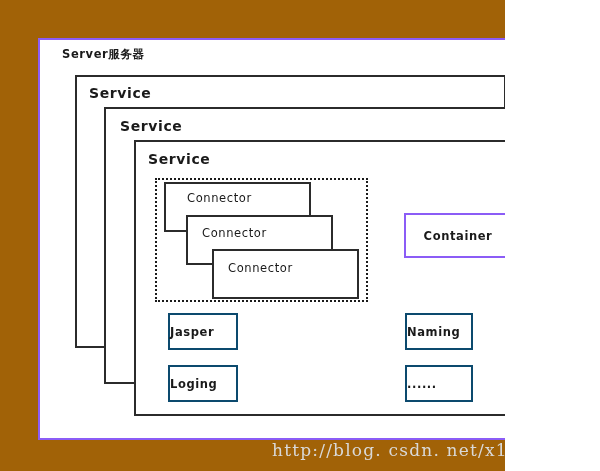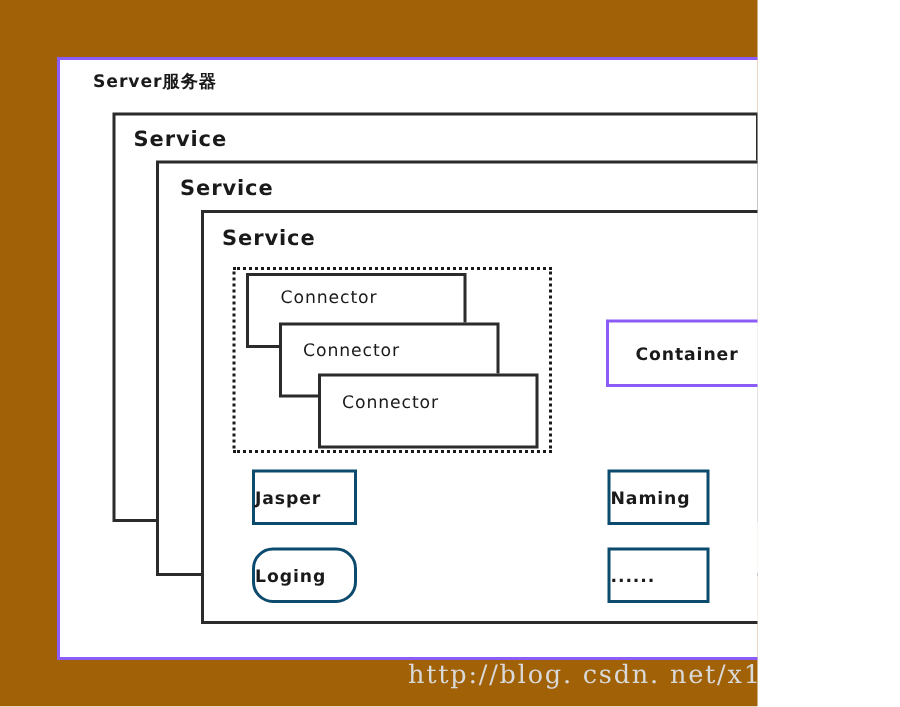--- a/index.html
+++ b/index.html
@@ -119,21 +119,21 @@
     align-items: center;
     justify-content: center;
     font-size: 11.5px;
     font-weight: bold;
     color: #1a1a1a;
     letter-spacing: 0.6px;
   }
   #grid-c0r0 { left: 168px; top: 313px; width: 70px; height: 37px; }
   #grid-c1r0 { left: 290px; top: 313px; width: 72px; height: 37px; }
   #grid-c2r0 { left: 405px; top: 313px; width: 68px; height: 37px; }
-  #grid-c0r1 { left: 168px; top: 365px; width: 70px; height: 37px; border-radius: 14px; }
+  #grid-c0r1 { left: 168px; top: 365px; width: 70px; height: 37px; }
   #grid-c1r1 { left: 290px; top: 365px; width: 72px; height: 37px; }
   #grid-c2r1 { left: 405px; top: 365px; width: 68px; height: 37px; }
 
   #watermark {
     position: absolute;
     left: 272px;
     top: 440px;
     font-family: "DejaVu Serif", "Liberation Serif", serif;
     font-size: 17px;
     color: #d9d9d9;

